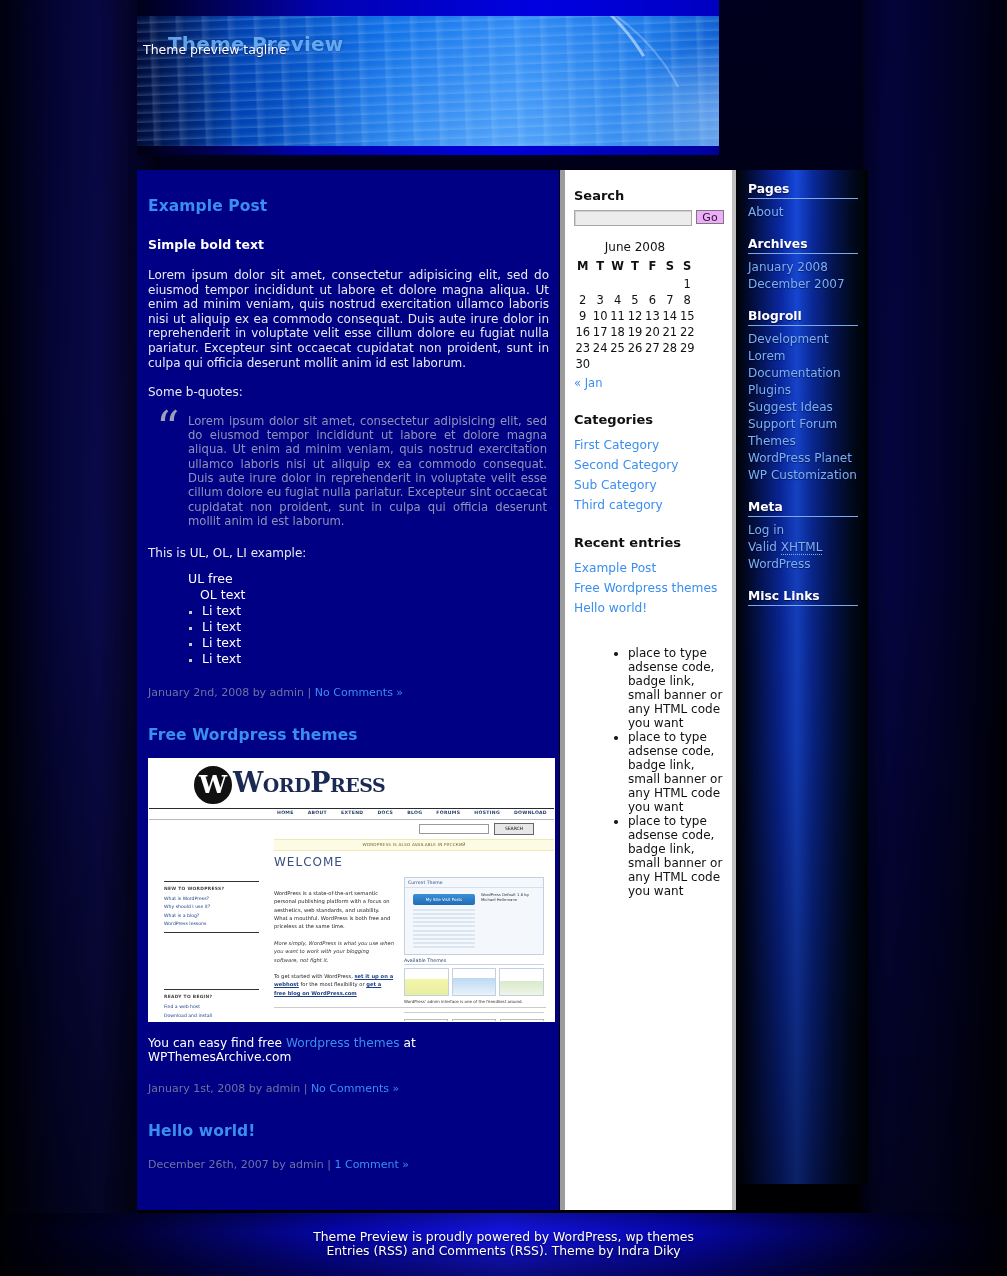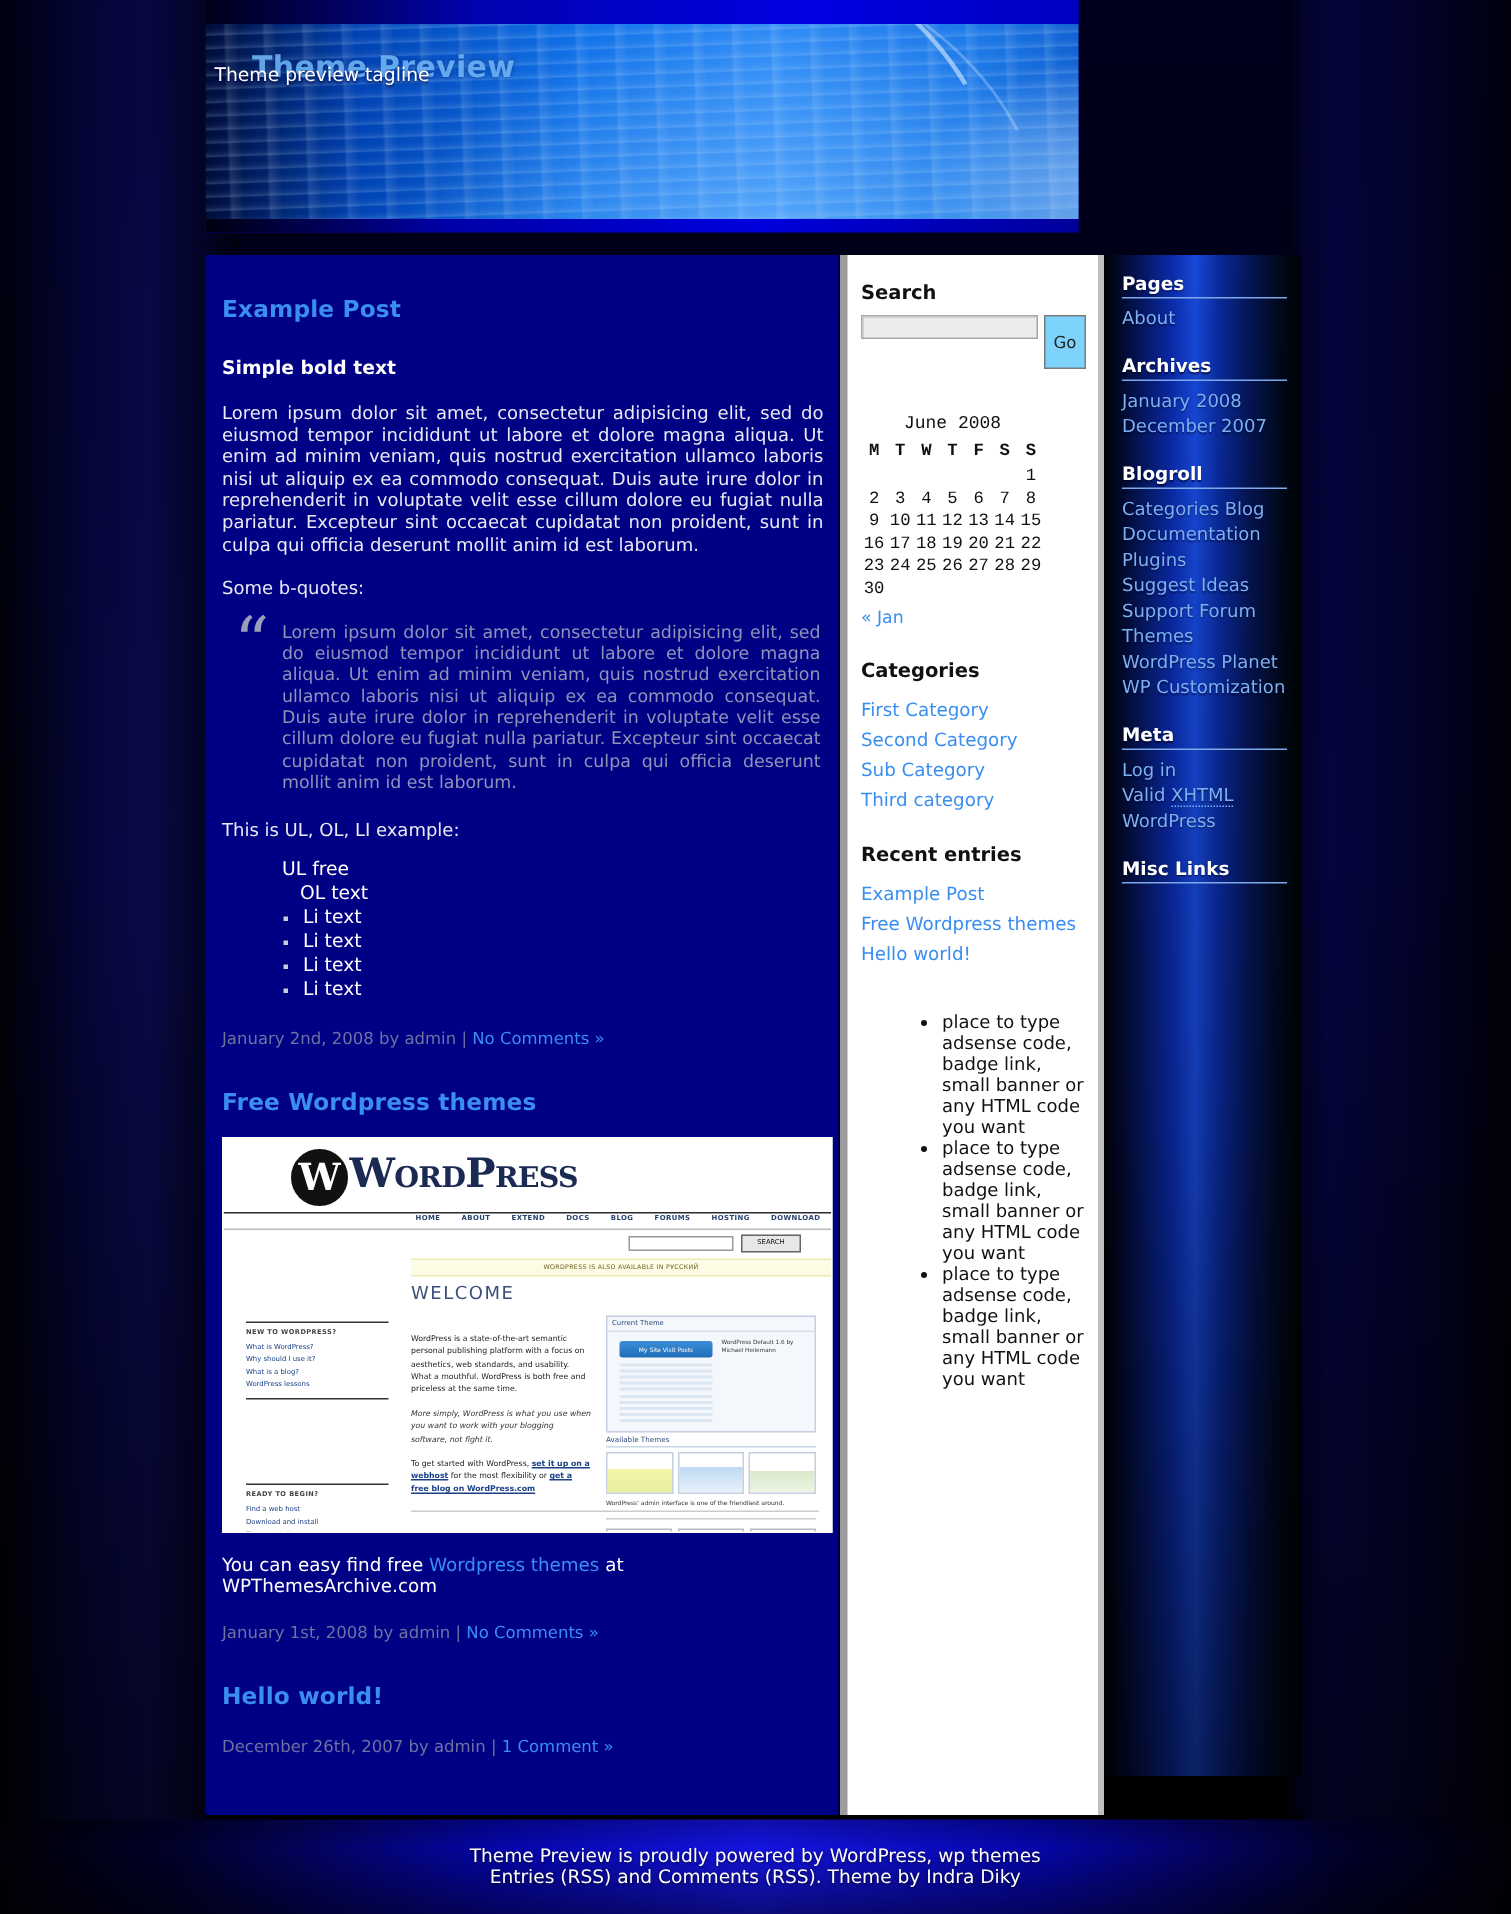--- a/index.html
+++ b/index.html
@@ -289,35 +289,34 @@
   .searchform { display: flex; align-items: stretch; gap: 4px; }
   .searchform input[type=text] {
     width: 118px; height: 16px;
     border: 1px solid #a8a8a8;
     background: #ececec;
     box-shadow: inset 1px 1px 0 #cfcfcf;
     font-size: 11px;
     box-sizing: border-box;
   }
   .searchform button {
-    width: 28px; height: 36px;
+    width: 28px; height: 14px;
     border: 1px solid #7a7a7a;
-    background: #7dd3fc;
+    background: #f0abfc;
     font-size: 11px; color: #222;
     cursor: pointer;
     padding: 0;
     font-family: "DejaVu Sans","Liberation Sans",sans-serif;
   }
   table.wp-calendar {
     border-collapse: collapse;
     width: 122px;
-    margin-top: 29px;
+    margin-top: 14px;
     font-size: 11.5px;
     color: #111;
-    font-family: Liberation Mono, monospace;
   }
   table.wp-calendar caption {
     font-size: 12px; color: #111; padding-bottom: 4px; text-align: center;
   }
   table.wp-calendar th {
     font-weight: bold; font-size: 11.5px; text-align: center; padding: 1px 0 3px 0;
   }
   table.wp-calendar td {
     text-align: center; padding: 1px 0; font-size: 11.5px;
   }
@@ -682,21 +681,21 @@
         </ul>
 
         <div class="rs-h spaced">Archives</div>
         <ul class="rs-list">
           <li><a href="#">January 2008</a></li>
           <li><a href="#">December 2007</a></li>
         </ul>
 
         <div class="rs-h spaced">Blogroll</div>
         <ul class="rs-list">
-          <li><a href="#">Categories Blog</a></li>
+          <li><a href="#">Development Lorem</a></li>
           <li><a href="#">Documentation</a></li>
           <li><a href="#">Plugins</a></li>
           <li><a href="#">Suggest Ideas</a></li>
           <li><a href="#">Support Forum</a></li>
           <li><a href="#">Themes</a></li>
           <li><a href="#">WordPress Planet</a></li>
           <li><a href="#">WP Customization</a></li>
         </ul>
 
         <div class="rs-h spaced">Meta</div>

